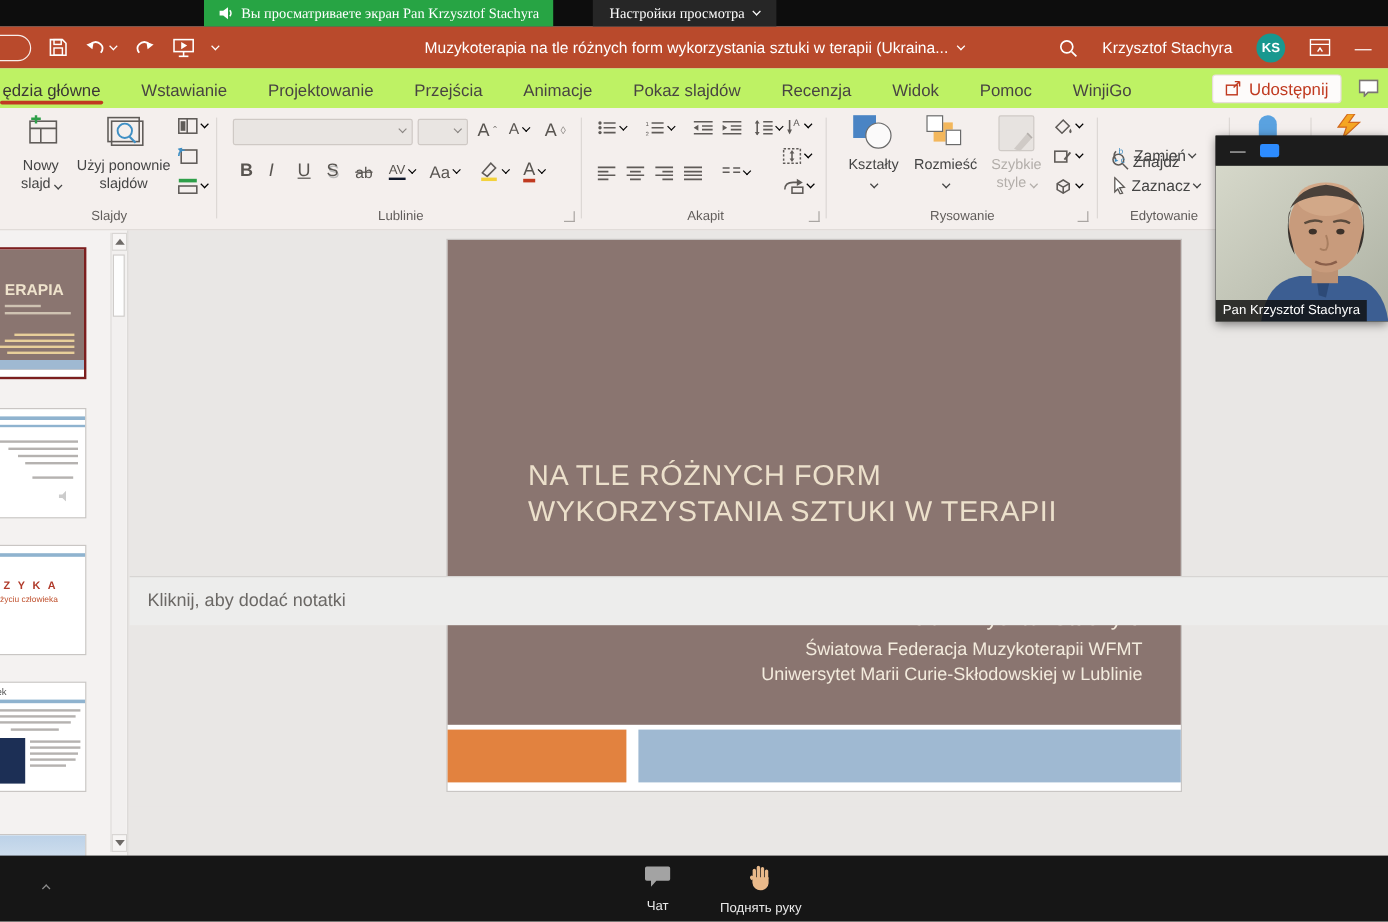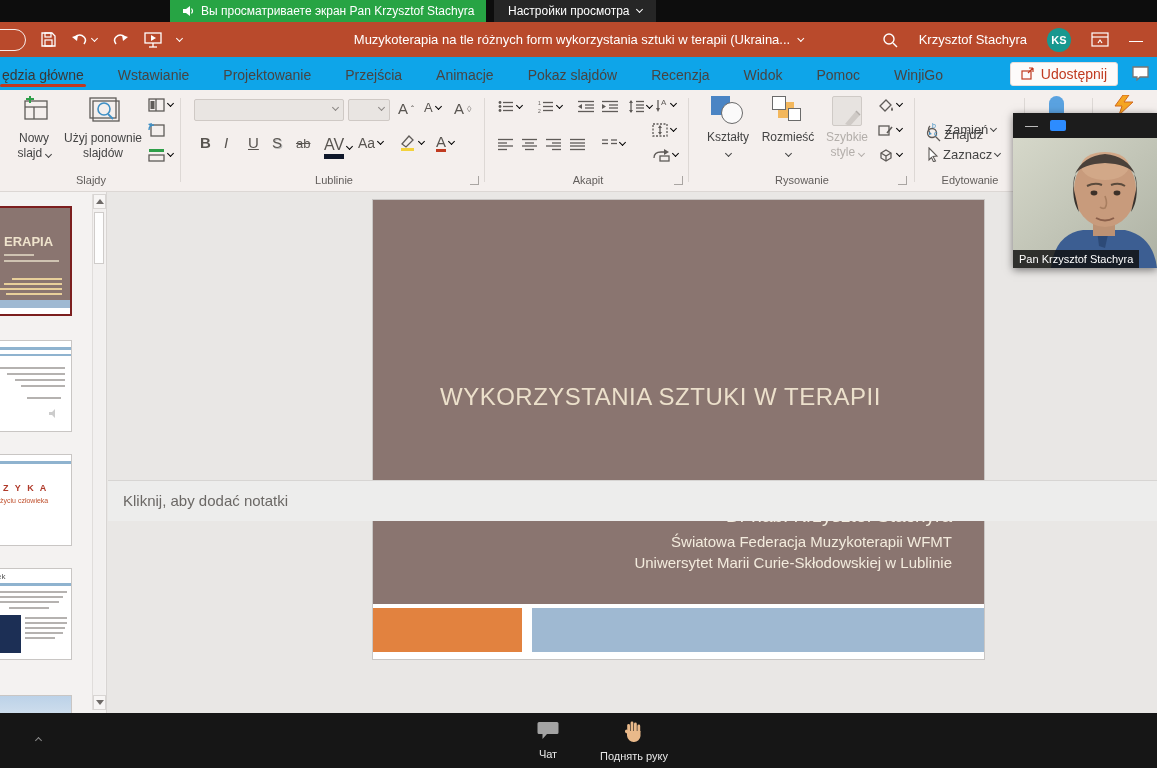--- a/index.html
+++ b/index.html
@@ -1,38 +1,38 @@
 <!DOCTYPE html>
 <html><head>
 <meta charset="utf-8">
 <style>
   * { box-sizing: border-box; margin: 0; padding: 0; }
   html,body { width:1157px; height:768px; }
   body { font-family:"Liberation Sans", sans-serif; background:#000; }
   .screen { position:relative; width:1157px; height:768px; overflow:hidden; background:#e9e7e5; }
 
   
-  .zoom-topbar { position:absolute; left:0; top:0; width:100%; height:22px; background:#0d0d0d; z-index:40; display:flex; align-items:stretch; }
+  .zoom-topbar { position:absolute; left:0; top:0; width:100%; height:22px; background:#0d0d0d; z-index:40; display:flex; align-items:stretch;font-family:Liberation Serif, serif; }
   .share-pill { position:absolute; left:170px; top:0; height:22px; background:#27a444; color:#fff; font-size:12px; display:flex; align-items:center; padding:0 12px; gap:6px; }
   .view-settings { position:absolute; left:494px; top:0; height:22px; background:#262626; color:#fff; font-size:12px; display:flex; align-items:center; padding:0 14px; gap:7px; }
   .chev { width:5px; height:5px; border-right:1.4px solid currentColor; border-bottom:1.4px solid currentColor; transform:rotate(45deg); display:inline-block; margin-top:-3px; }
   .chev-up { transform:rotate(-135deg); margin-top:3px; }
 
   
   .titlebar { position:absolute; left:0; top:22px; width:100%; height:35px; background:#b94a2c; color:#fff; }
   .qat { position:absolute; left:0; top:0; height:35px; display:flex; align-items:center; gap:14px; padding-left:0; }
   .autosave-stub { width:42px; height:22px; border:1.5px solid rgba(255,255,255,.9); border-radius:12px; margin-left:-16px; }
   .qat svg { display:block; }
   .titlebar-title { position:absolute; left:50%; transform:translateX(-50%); top:0; height:35px; display:flex; align-items:center; font-size:13px; color:#fff; white-space:nowrap; gap:8px; }
   .titlebar-right { position:absolute; right:0; top:0; height:35px; display:flex; align-items:center; gap:20px; padding-right:14px; }
   .avatar { width:24px; height:24px; border-radius:50%; background:#18988f; color:#fff; font-size:11px; display:flex; align-items:center; justify-content:center; font-weight:bold; }
   .min-glyph { font-size:14px; color:#fff; }
 
   
-  .ribbon-tabs { position:absolute; left:0; top:57px; width:100%; height:33px; background:#0ea5e9; display:flex; align-items:center; font-size:14px; color:#484442; }
+  .ribbon-tabs { position:absolute; left:0; top:57px; width:100%; height:33px; background:#bef264; display:flex; align-items:center; font-size:14px; color:#484442; }
   .tab { padding:8px 2px 6px; margin-right:30px; cursor:default; white-space:nowrap; position:relative; }
   .tab:first-child { margin-left:0; }
   .tab.active { color:#3b3735; }
   .tab.active::after { content:""; position:absolute; left:0; right:0; bottom:2px; height:3px; background:#c03a20; border-radius:2px; }
   .tabs-right { position:absolute; right:8px; top:0; height:33px; display:flex; align-items:center; gap:14px; }
   .share-btn { background:#fdfbfa; border:1px solid #e7ddd9; border-radius:3px; color:#c03a20; font-size:14px; display:flex; align-items:center; gap:6px; padding:3px 10px; }
 
   
   .ribbon { position:absolute; left:0; top:90px; width:100%; height:102px; background:#f4efed; border-bottom:1px solid #dcd7d4; }
   .rgroup { position:absolute; top:0; height:100px; }
@@ -274,21 +274,21 @@
       <div class="smallbtn" style="left:62px; top:44px;">
           <span class="letterbtn" style="text-decoration:underline">U</span>
         </div>
       <div class="smallbtn" style="left:86px; top:44px;">
           <span class="letterbtn" style="text-shadow:1px 1px 0 #bbb">S</span>
         </div>
       <div class="smallbtn" style="left:110px; top:46px;">
           <span class="letterbtn" style="font-size:13px;text-decoration:line-through">ab</span>
         </div>
       <div class="smallbtn" style="left:138px; top:46px;">
-          <span class="letterbtn" style="font-size:16px;border-bottom:5px solid #0f172a">AV</span>
+          <span class="letterbtn" style="font-size:11px;border-bottom:2px solid #0f172a">AV</span>
           <span class="chev"></span>
         </div>
       <div class="smallbtn" style="left:172px; top:45px;">
           <span class="letterbtn" style="font-size:14px">Aa</span>
           <span class="chev"></span>
         </div>
       <div class="smallbtn" style="left:212px; top:44px;">
         <svg width="18" height="17" viewBox="0 0 18 17">
             <path d="M4 10 L11 2 L15 6 L8 13 z" class="ico-line"></path>
             <rect x="3" y="14" width="13" height="3" fill="#f3d23c"></rect>
@@ -577,20 +577,21 @@
         <div class="arr" style="bottom:0;">
             <div class="tri-dn"></div>
           </div>
       </div>
     </div>
 
     <div class="canvas">
       <div class="slide">
         <div class="slide-brown">
           <div class="slide-sub">
+            <div>NA TLE RÓŻNYCH FORM</div>
             <div>WYKORZYSTANIA SZTUKI W TERAPII</div>
           </div>
           <div class="slide-authors">
             <div class="a1">Dr hab. Krzysztof Stachyra</div>
             <div class="a2">Światowa Federacja Muzykoterapii WFMT</div>
             <div class="a2">Uniwersytet Marii Curie-Skłodowskiej w Lublinie</div>
           </div>
         </div>
         <div class="rect-orange"></div>
         <div class="rect-blue"></div>

